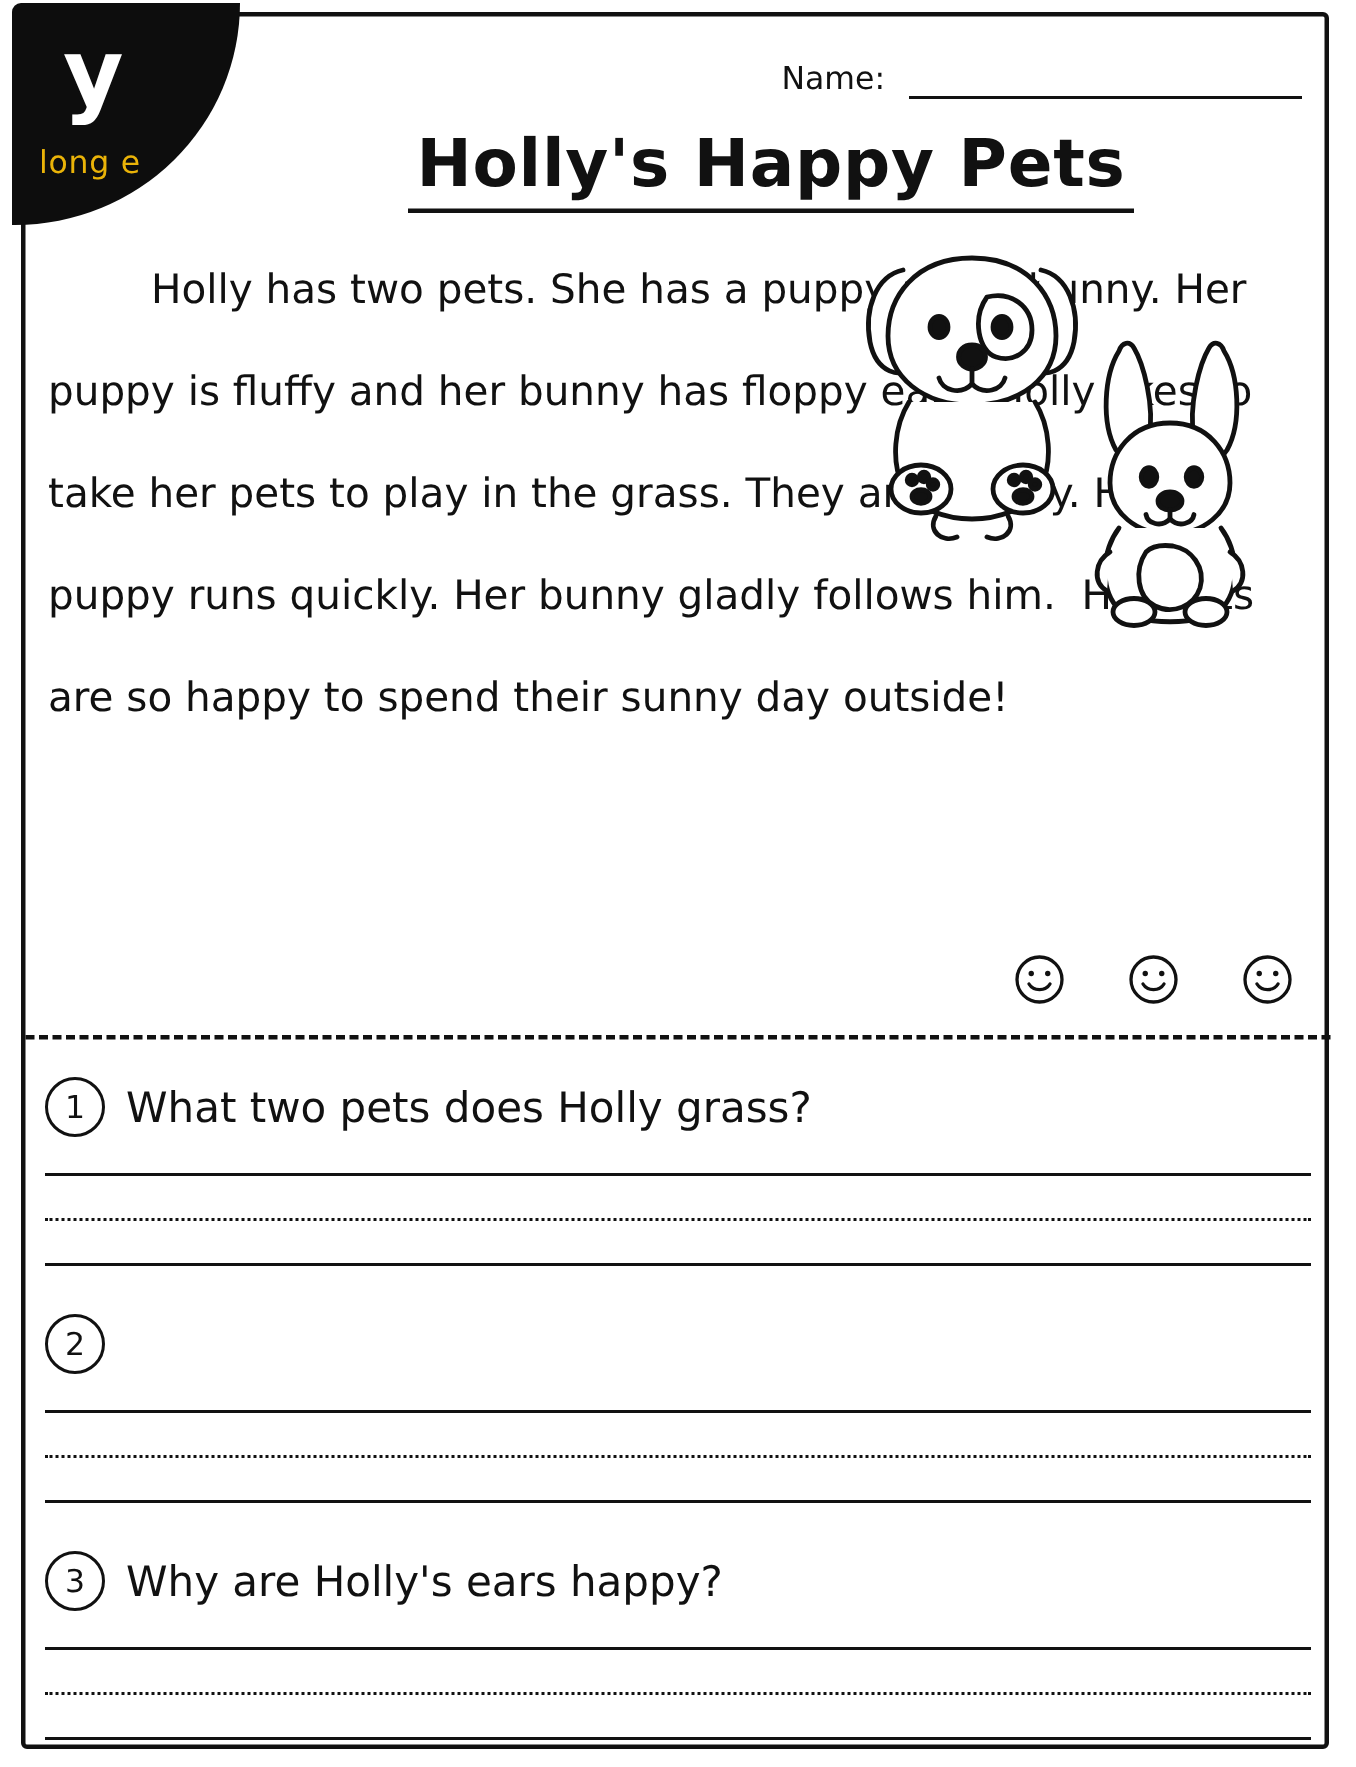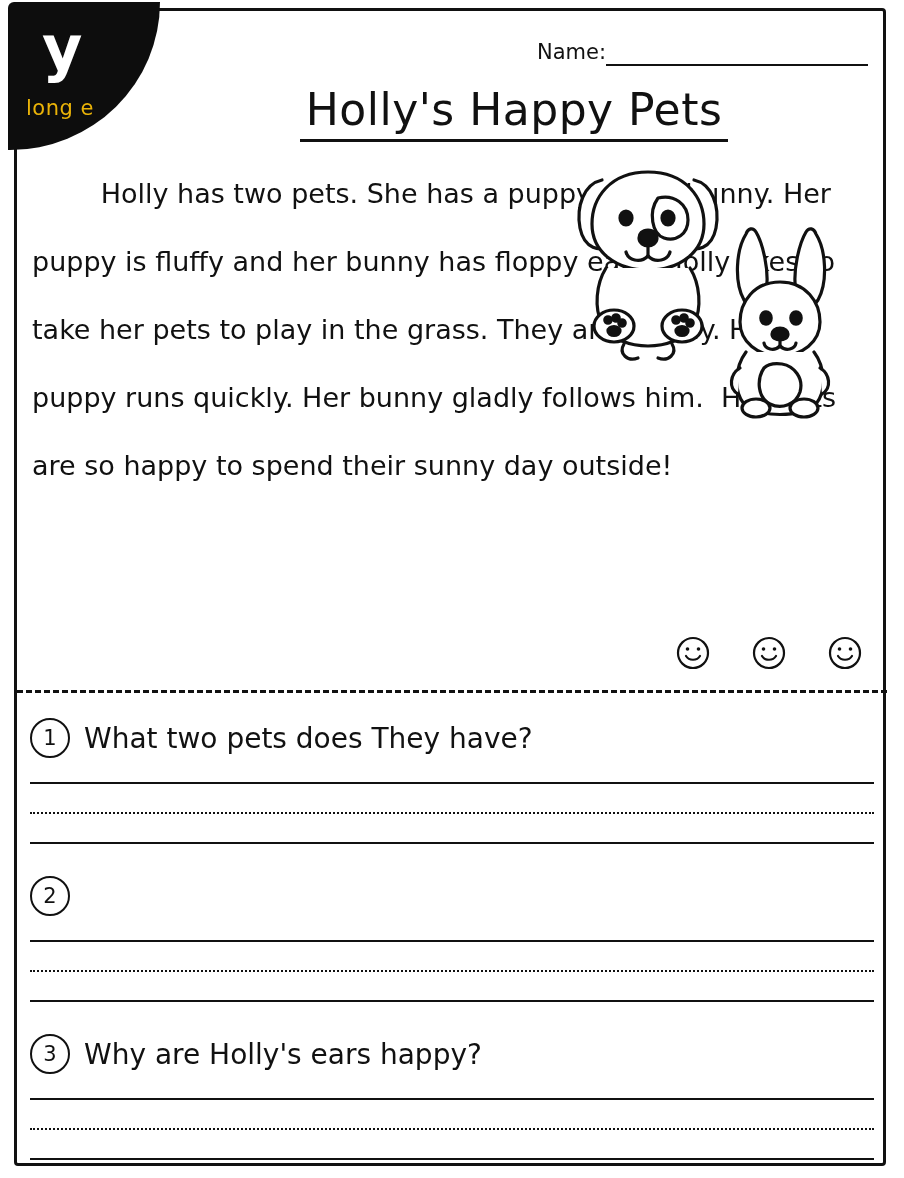--- a/index.html
+++ b/index.html
@@ -68,21 +68,21 @@
     letter-spacing: 0.5px;
   }
 
   
   .name-row {
     position: absolute;
     right: 36px;
     top: 40px;
     display: flex;
     align-items: flex-start;
-    gap: 0px;
+    gap: 16px;
   }
   .name-label {
     font-family: "DejaVu Sans", sans-serif;
     font-size: 21px;
     color: #111111;
     padding-bottom: 2px;
   }
   .name-blank {
     width: 262px;
     border-bottom: 2.5px solid #111111;
@@ -91,21 +91,21 @@
 
   
   .title {
     position: absolute;
     left: 160px;
     right: 36px;
     top: 84px;
     text-align: center;
     font-family: "DejaVu Sans", sans-serif;
     font-size: 44px;
-    font-weight: 400;
+    font-weight: 700;
     letter-spacing: 0.5px;
     color: #111111;
   }
   .title span {
     border-bottom: 3.5px solid #111111;
     padding: 0 6px 4px 6px;
     display: inline-block;
   }
 
   
@@ -301,21 +301,21 @@
     </svg>
   </div>
 
   <div class="divider"></div>
 
   <div class="questions">
 
     <div class="q-block">
       <div class="q-head">
         <div class="q-num">1</div>
-        <div class="q-text">What two pets does They have?</div>
+        <div class="q-text">What two pets does Holly grass?</div>
       </div>
       <div class="line-solid"></div>
       <div class="line-dotted"></div>
       <div class="line-solid2"></div>
     </div>
 
     <div class="q-block">
       <div class="q-head">
         <div class="q-num">2</div>
       </div>

